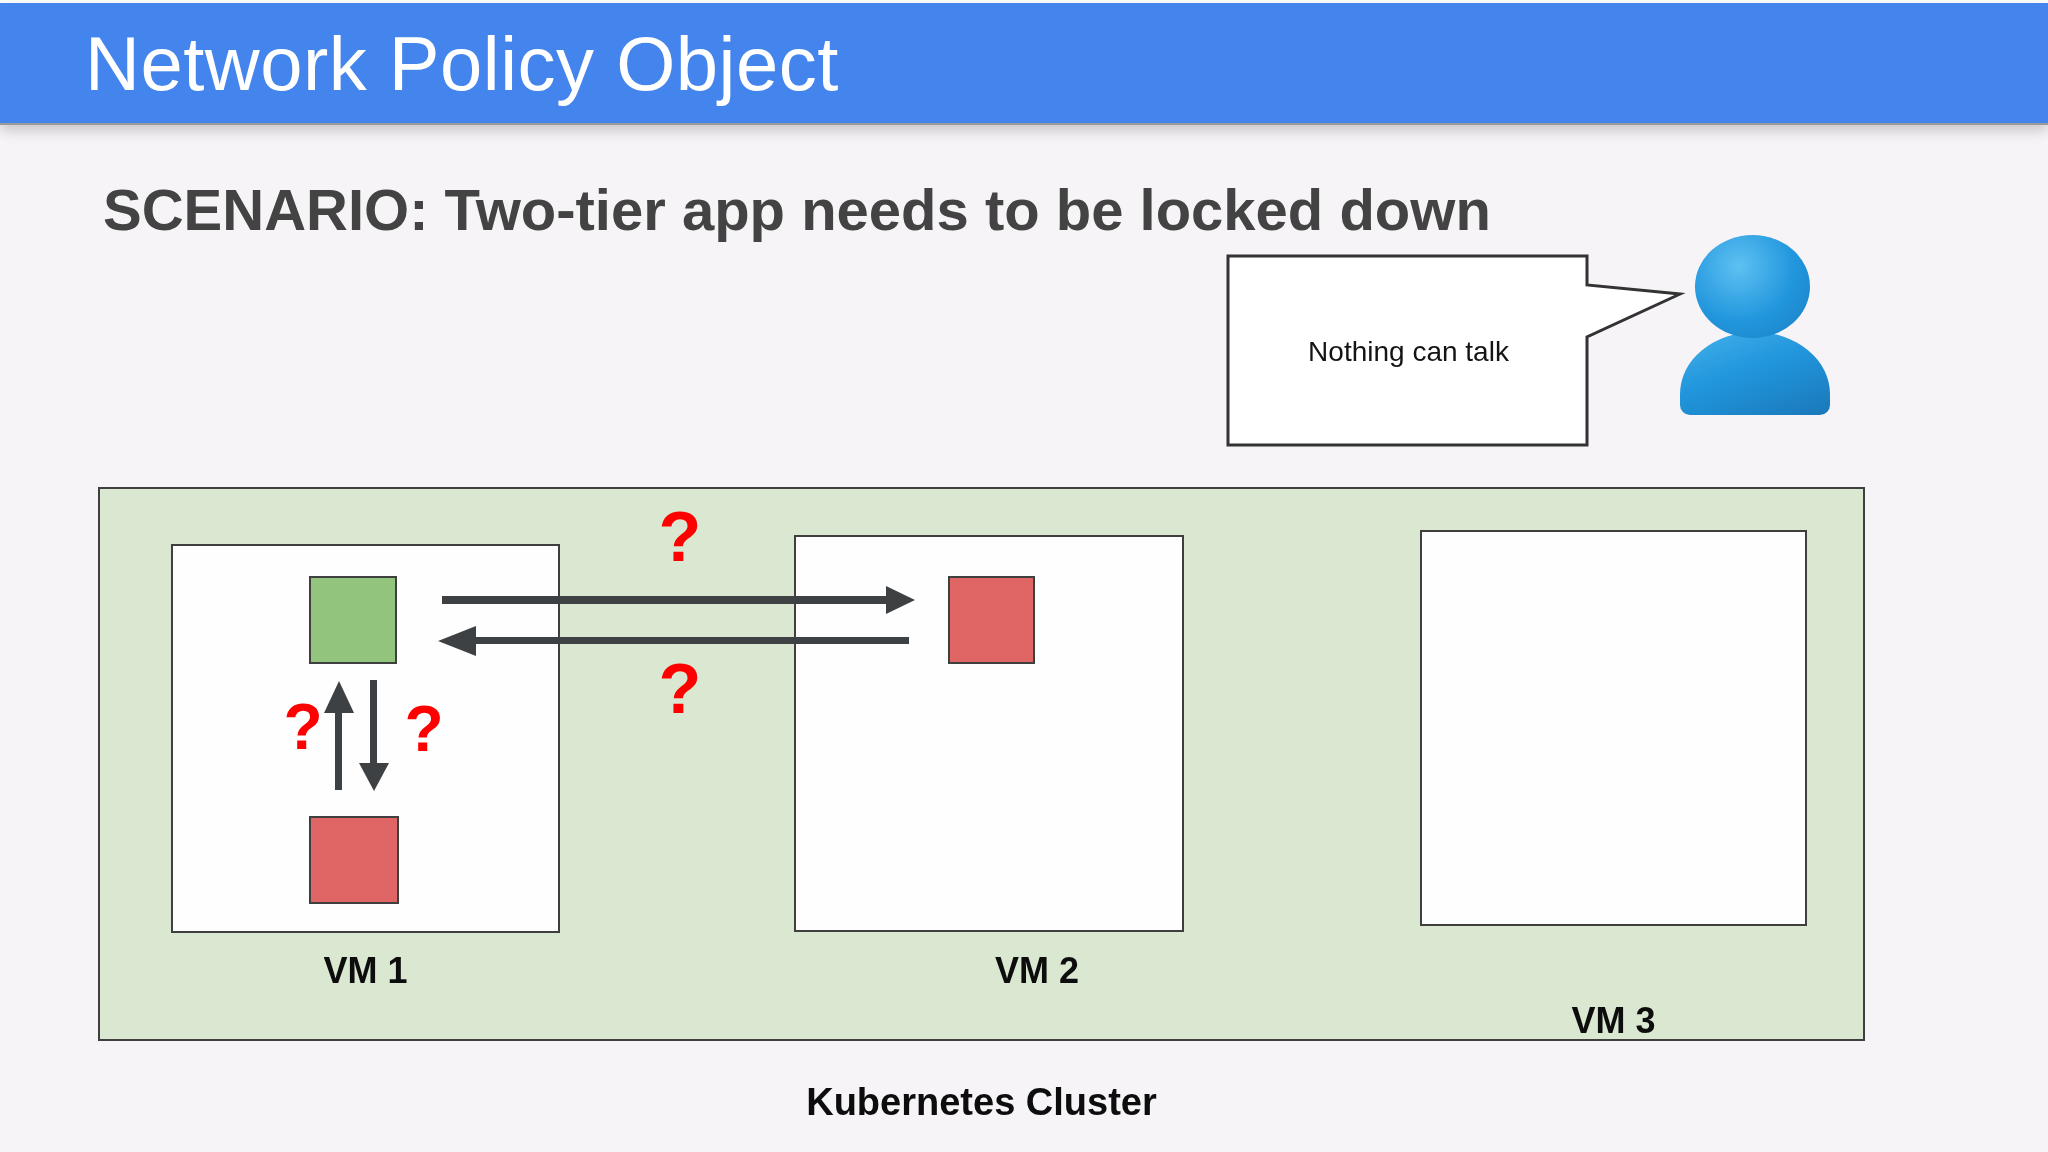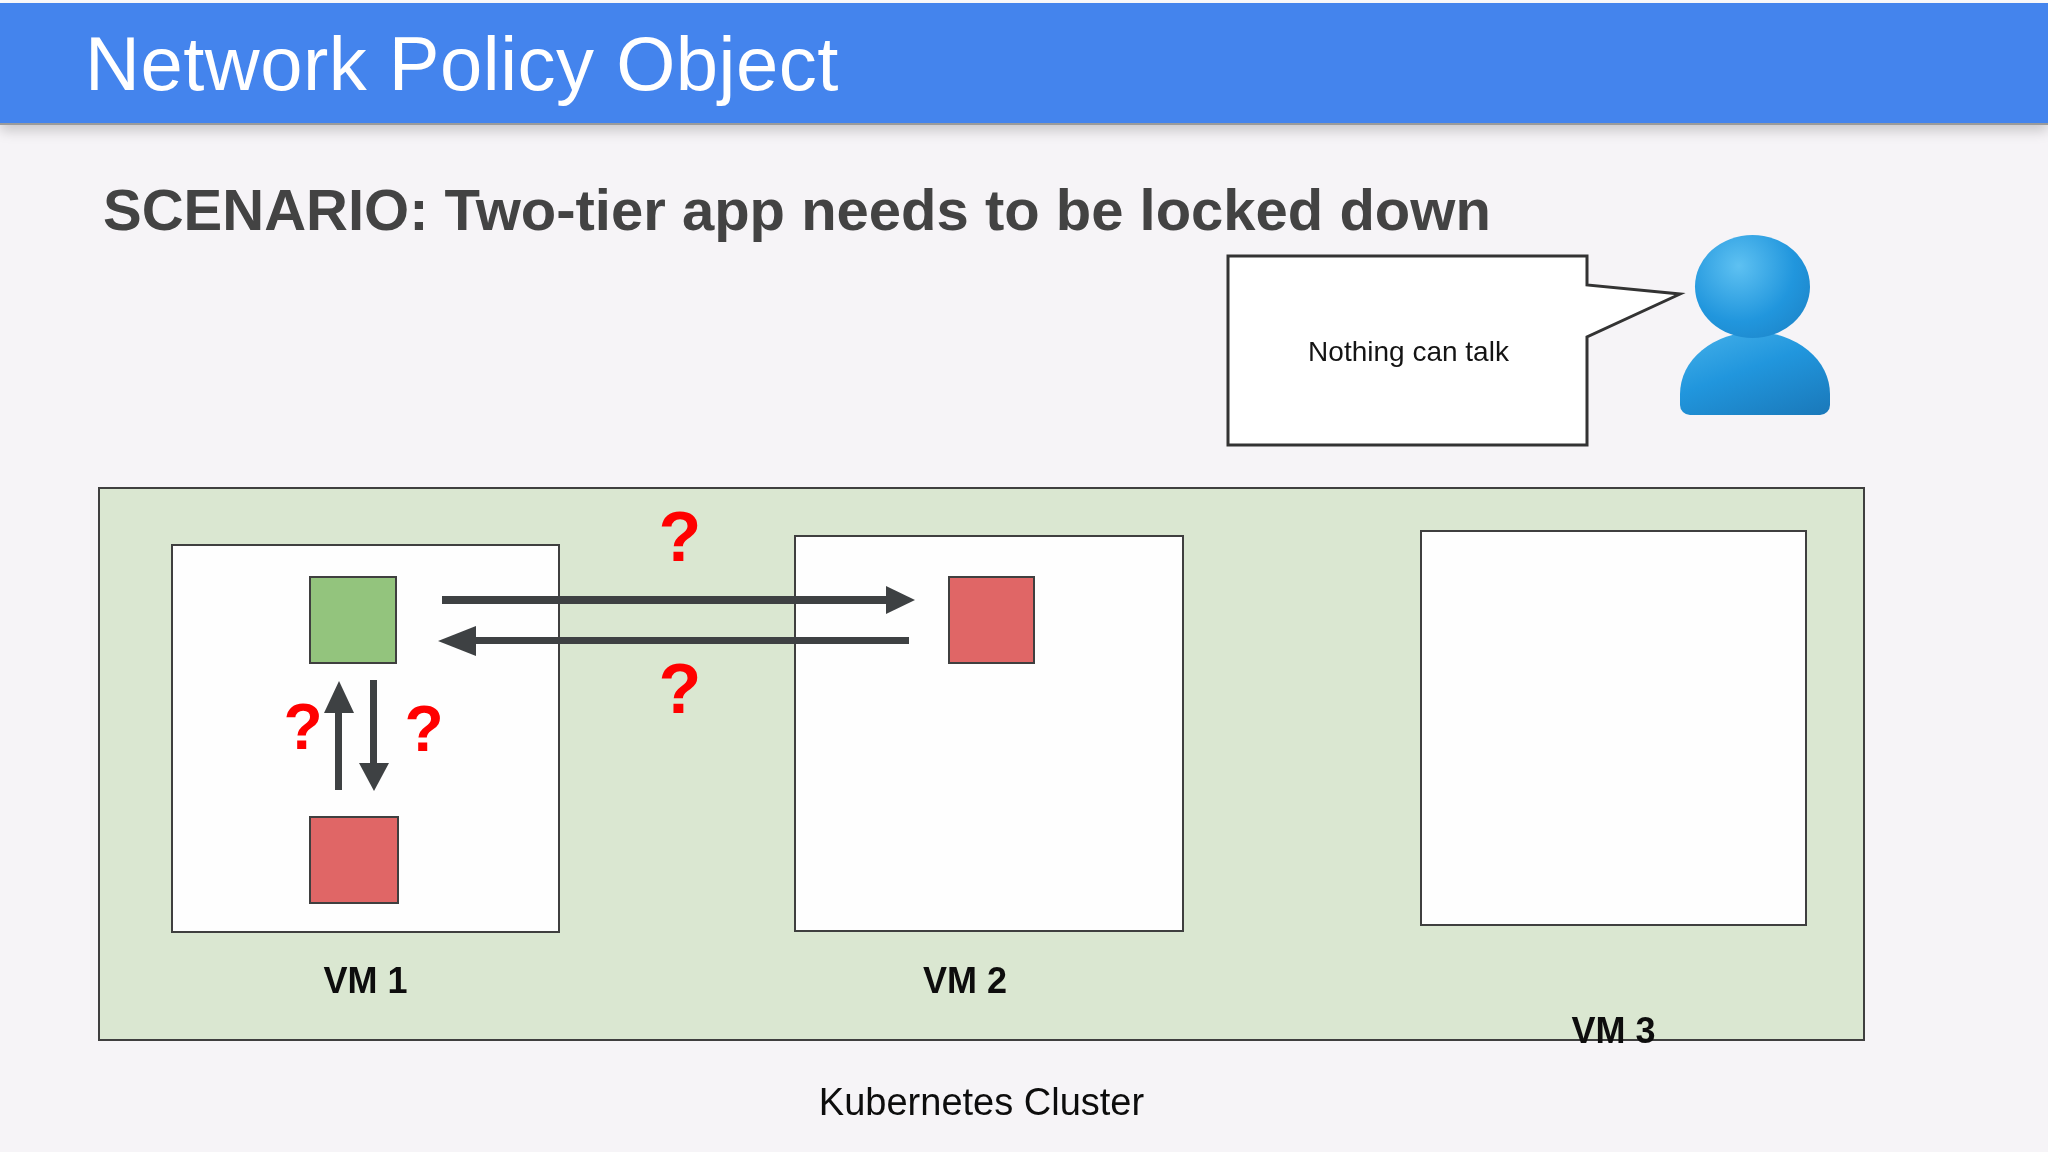--- a/index.html
+++ b/index.html
@@ -55,28 +55,28 @@
   .vm2{left:794px;top:535px;width:390px;height:397px;}
   .vm3{left:1420px;top:530px;width:387px;height:396px;}
   .pod{
     position:absolute;box-sizing:border-box;
     border:2px solid var(--border_dark,#3f3f3f);
   }
   .pod-green{left:309px;top:576px;width:88px;height:88px;background:var(--pod_green,#93c47d);}
   .pod-red-1{left:309px;top:816px;width:90px;height:88px;background:var(--pod_red,#e06666);}
   .pod-red-2{left:948px;top:576px;width:87px;height:88px;background:var(--pod_red,#e06666);}
   .vm-label{
-    position:absolute;font-size:36px;font-weight:bold;color:#0d0d0d;text-align:center;margin-top:10px;
+    position:absolute;font-size:36px;font-weight:bold;color:#0d0d0d;text-align:center;
   }
   .vm1-label{left:171px;width:389px;top:950px;}
-  .vm2-label{left:770px;width:390px;top:950px;text-align:center;}
+  .vm2-label{left:842px;width:390px;top:950px;text-align:center;}
   .vm3-label{left:1420px;width:387px;top:1000px;}
   .cluster-label{
     position:absolute;left:98px;width:1767px;top:1081px;
-    font-size:38px;font-weight:normal;color:#0d0d0d;text-align:center;
+    font-size:38px;font-weight:bold;color:#0d0d0d;text-align:center;
   }
   .arrow{position:absolute;}
   .qmark{
     position:absolute;width:70px;text-align:center;
     color:var(--question_red,#ff0000);font-weight:bold;line-height:1;
   }
   .q-top{left:645px;top:502px;font-size:70px;}
   .q-bottom{left:645px;top:654px;font-size:70px;}
   .q-left{left:268px;top:695px;font-size:64px;}
   .q-right{left:389px;top:697px;font-size:64px;}

